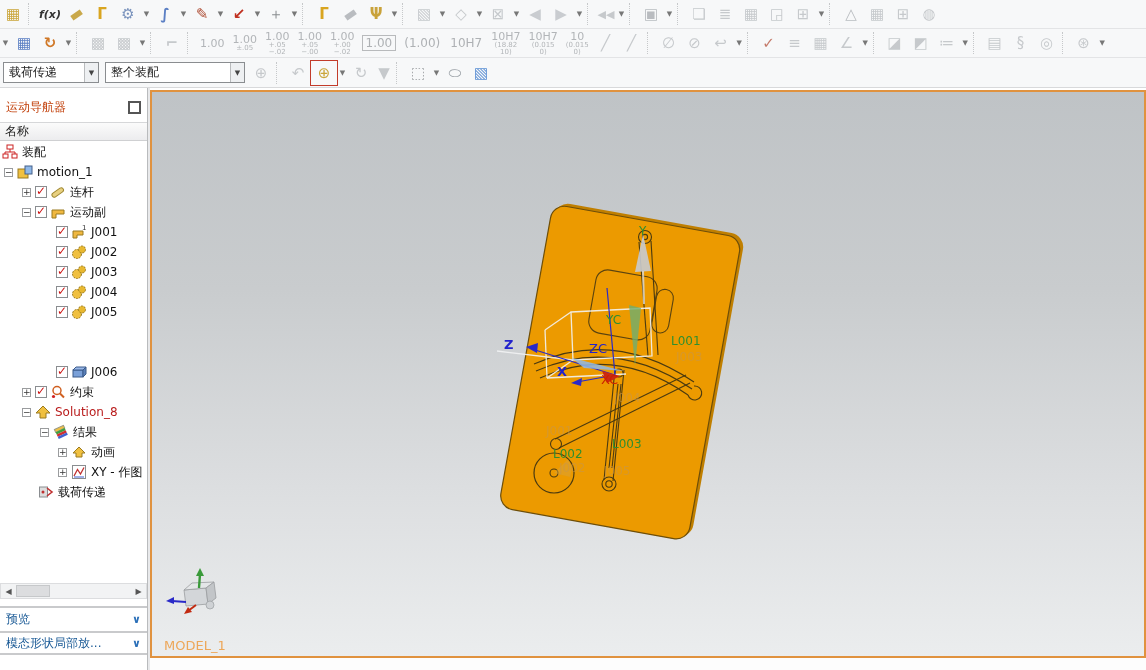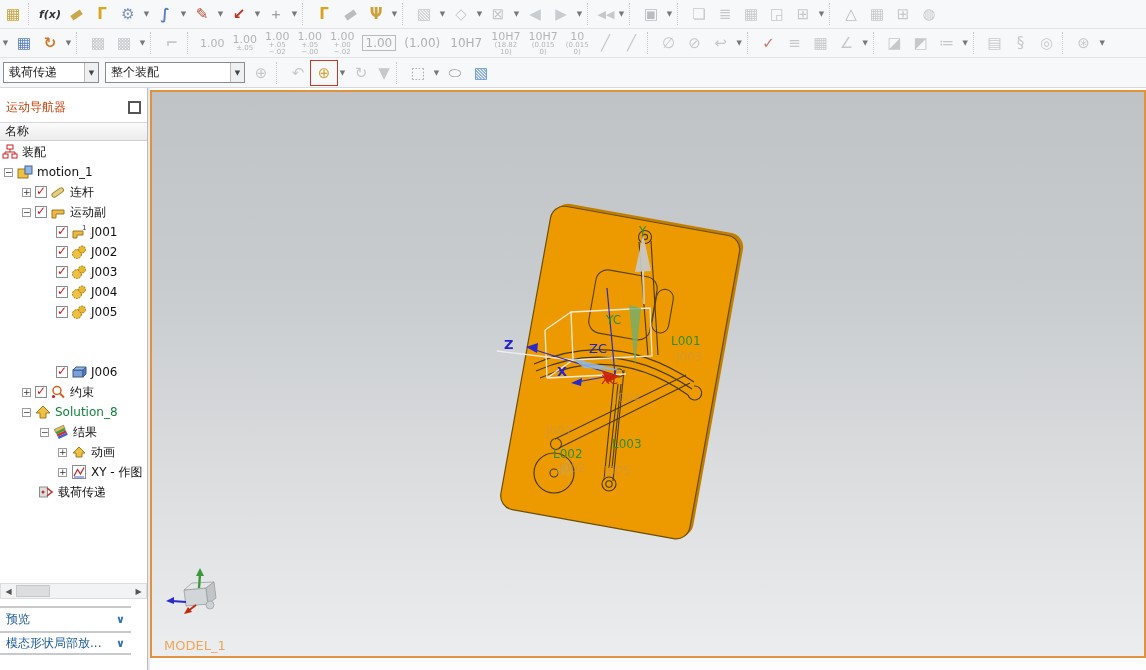--- a/index.html
+++ b/index.html
@@ -56,21 +56,21 @@
   .tlbl { line-height:20px; }
 
   
   #hscroll { position:absolute; top:495px; left:0; right:0; height:16px;
     background:#f2f3f4; border:1px solid #dcdddf; display:flex; align-items:center; }
   .sbtn { width:15px; height:14px; font-size:8px; color:#555; display:flex;
     align-items:center; justify-content:center; }
   #sthumb { width:34px; height:12px; background:#dcdddf; border:1px solid #c6c8ca; }
 
   
-  .psec { position:absolute; left:0; right:16px; height:24px; border-top:2px solid #c9cacc;
+  .psec { position:absolute; left:0; right:0; height:24px; border-top:2px solid #c9cacc;
     display:flex; align-items:center; padding:0 6px; font-size:12px; color:#1a5a96;
     background:#fff; }
   .psec .chev { margin-left:auto; color:#2a6fb8; font-size:11px; font-weight:bold; }
   #psec1 { top:518px; }
   #psec2 { top:543px; border-bottom:2px solid #c9cacc; }
 
   
   #splitter { position:absolute; left:148px; top:88px; width:2px; height:582px; background:#e8e9eb; }
   #canvas { position:absolute; left:150px; top:90px; width:996px; height:568px;
     border:2px solid #e0923f;
@@ -335,21 +335,21 @@
               <line x1="10" y1="9.5" x2="14" y2="13.5" stroke="#d06020" stroke-width="2"></line>
               <circle cx="3.5" cy="12.5" r="1.6" fill="#d02020"></circle>
             </svg></span>
           <span class="tlbl">约束</span>
         </div>
         <div class="trow" style="padding-left: 22px;">
           <span class="texp">−</span>
           <span class="tico"><svg width="16" height="16" viewBox="0 0 16 16">
               <path d="M1 9 L8 2 L15 9 L11 9 L11 14 L5 14 L5 9 Z" fill="#f0c040" stroke="#9a7a20"></path>
             </svg></span>
-          <span class="tlbl" style="color: #15803d;">Solution_8</span>
+          <span class="tlbl" style="color: #b91c1c;">Solution_8</span>
         </div>
         <div class="trow" style="padding-left: 40px;">
           <span class="texp">−</span>
           <span class="tico"><svg width="16" height="16" viewBox="0 0 16 16">
               <g transform="rotate(-25 8 8)">
                 <rect x="3" y="3" width="10" height="3" fill="#f0c040" stroke="#998"></rect>
                 <rect x="3" y="6" width="10" height="2.5" fill="#40a040"></rect>
                 <rect x="3" y="8.5" width="10" height="2.5" fill="#d03030"></rect>
                 <rect x="3" y="11" width="10" height="2.5" fill="#4060d0"></rect>
               </g>

